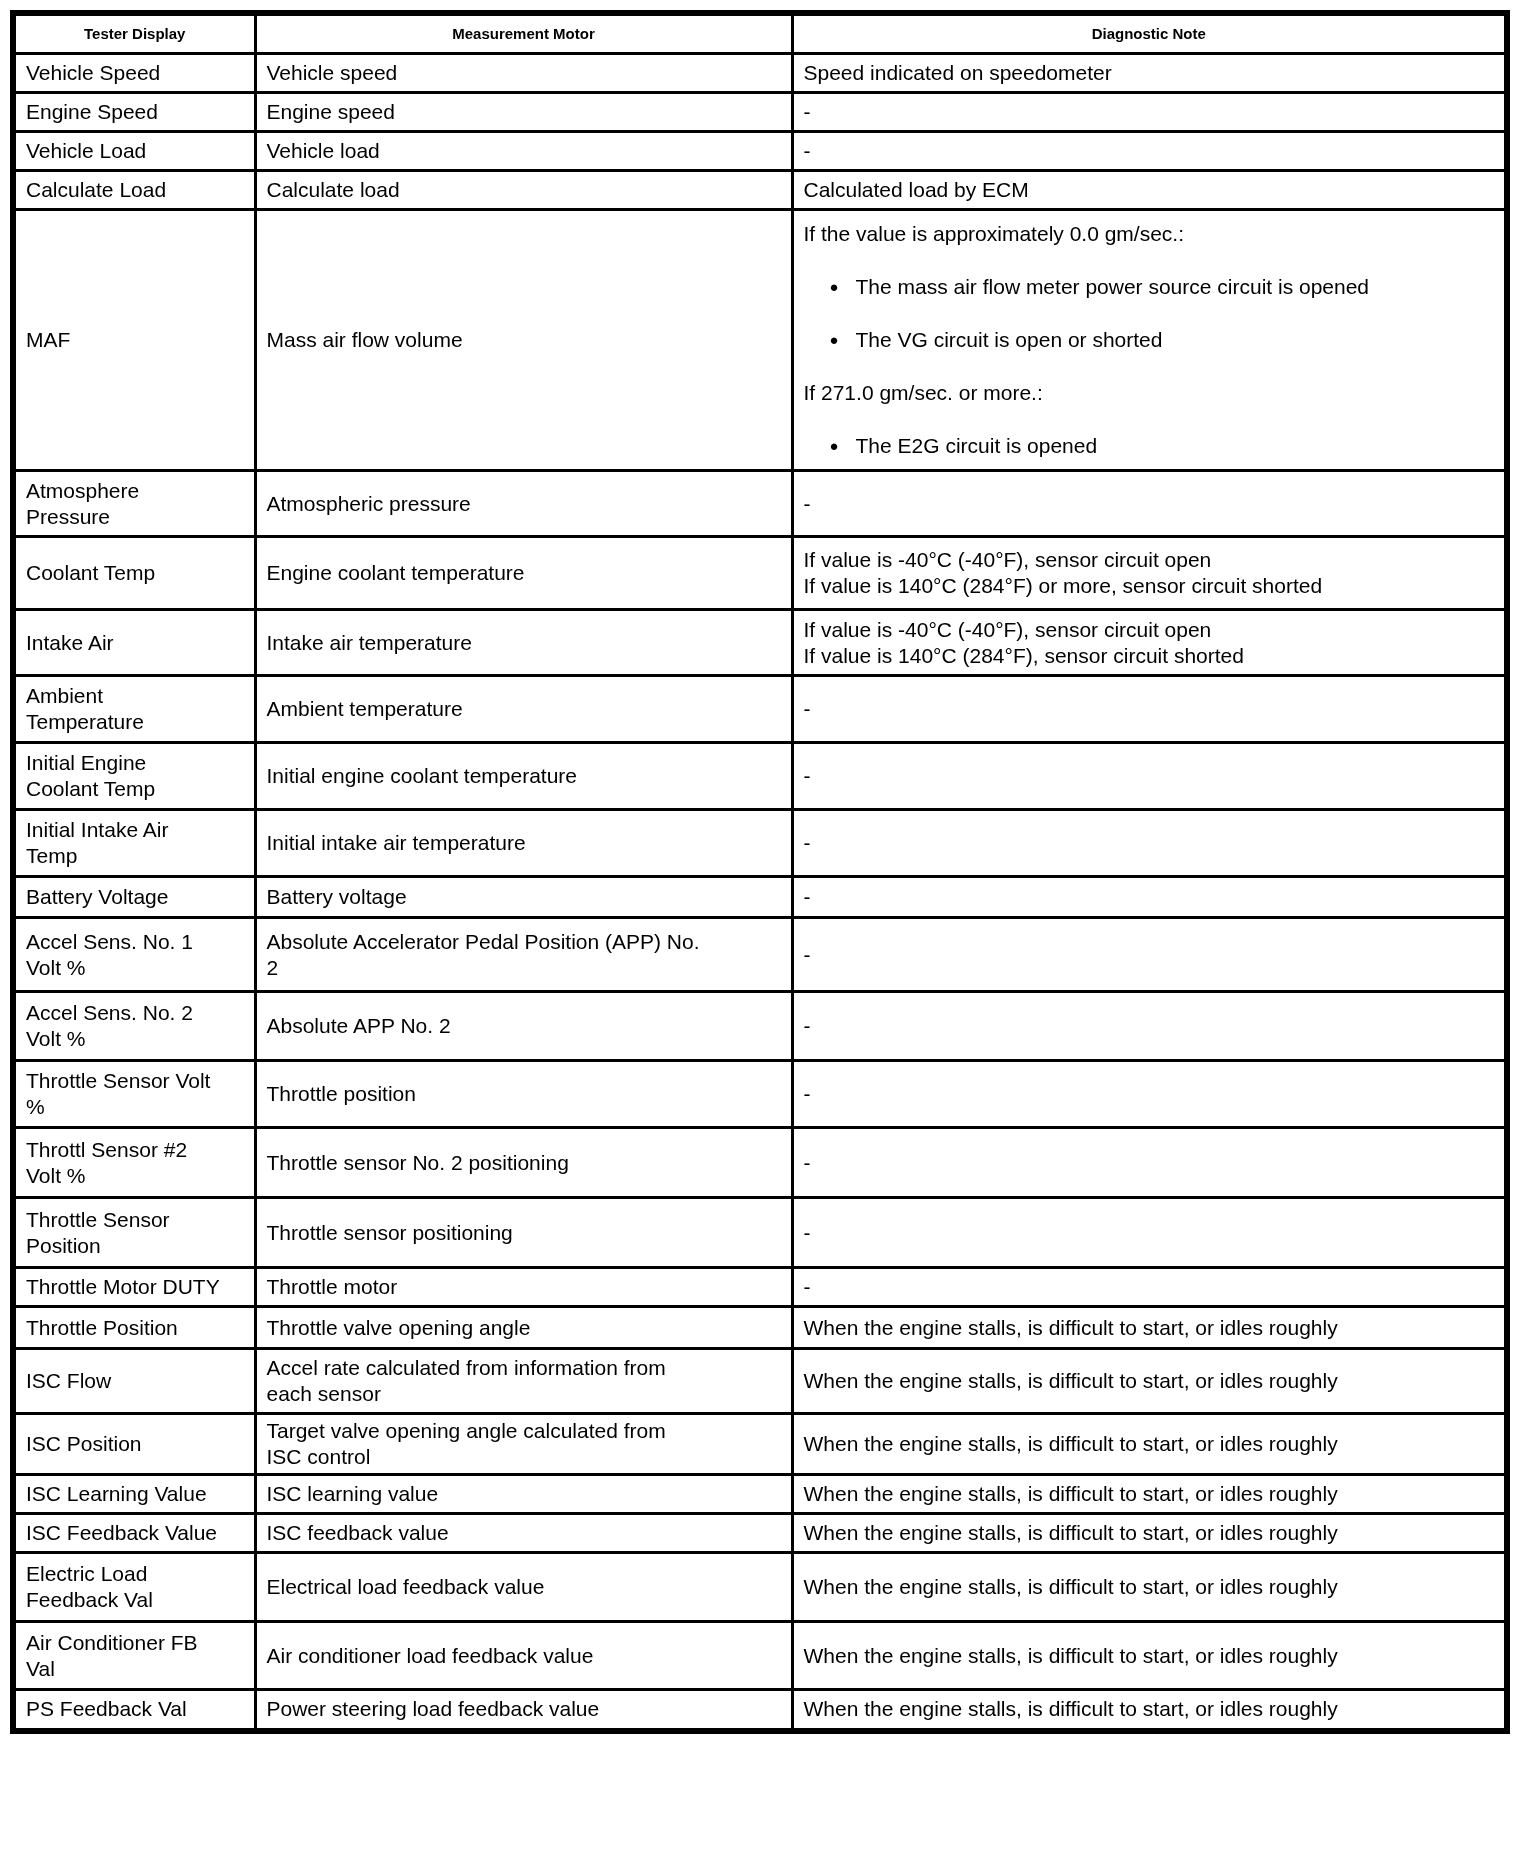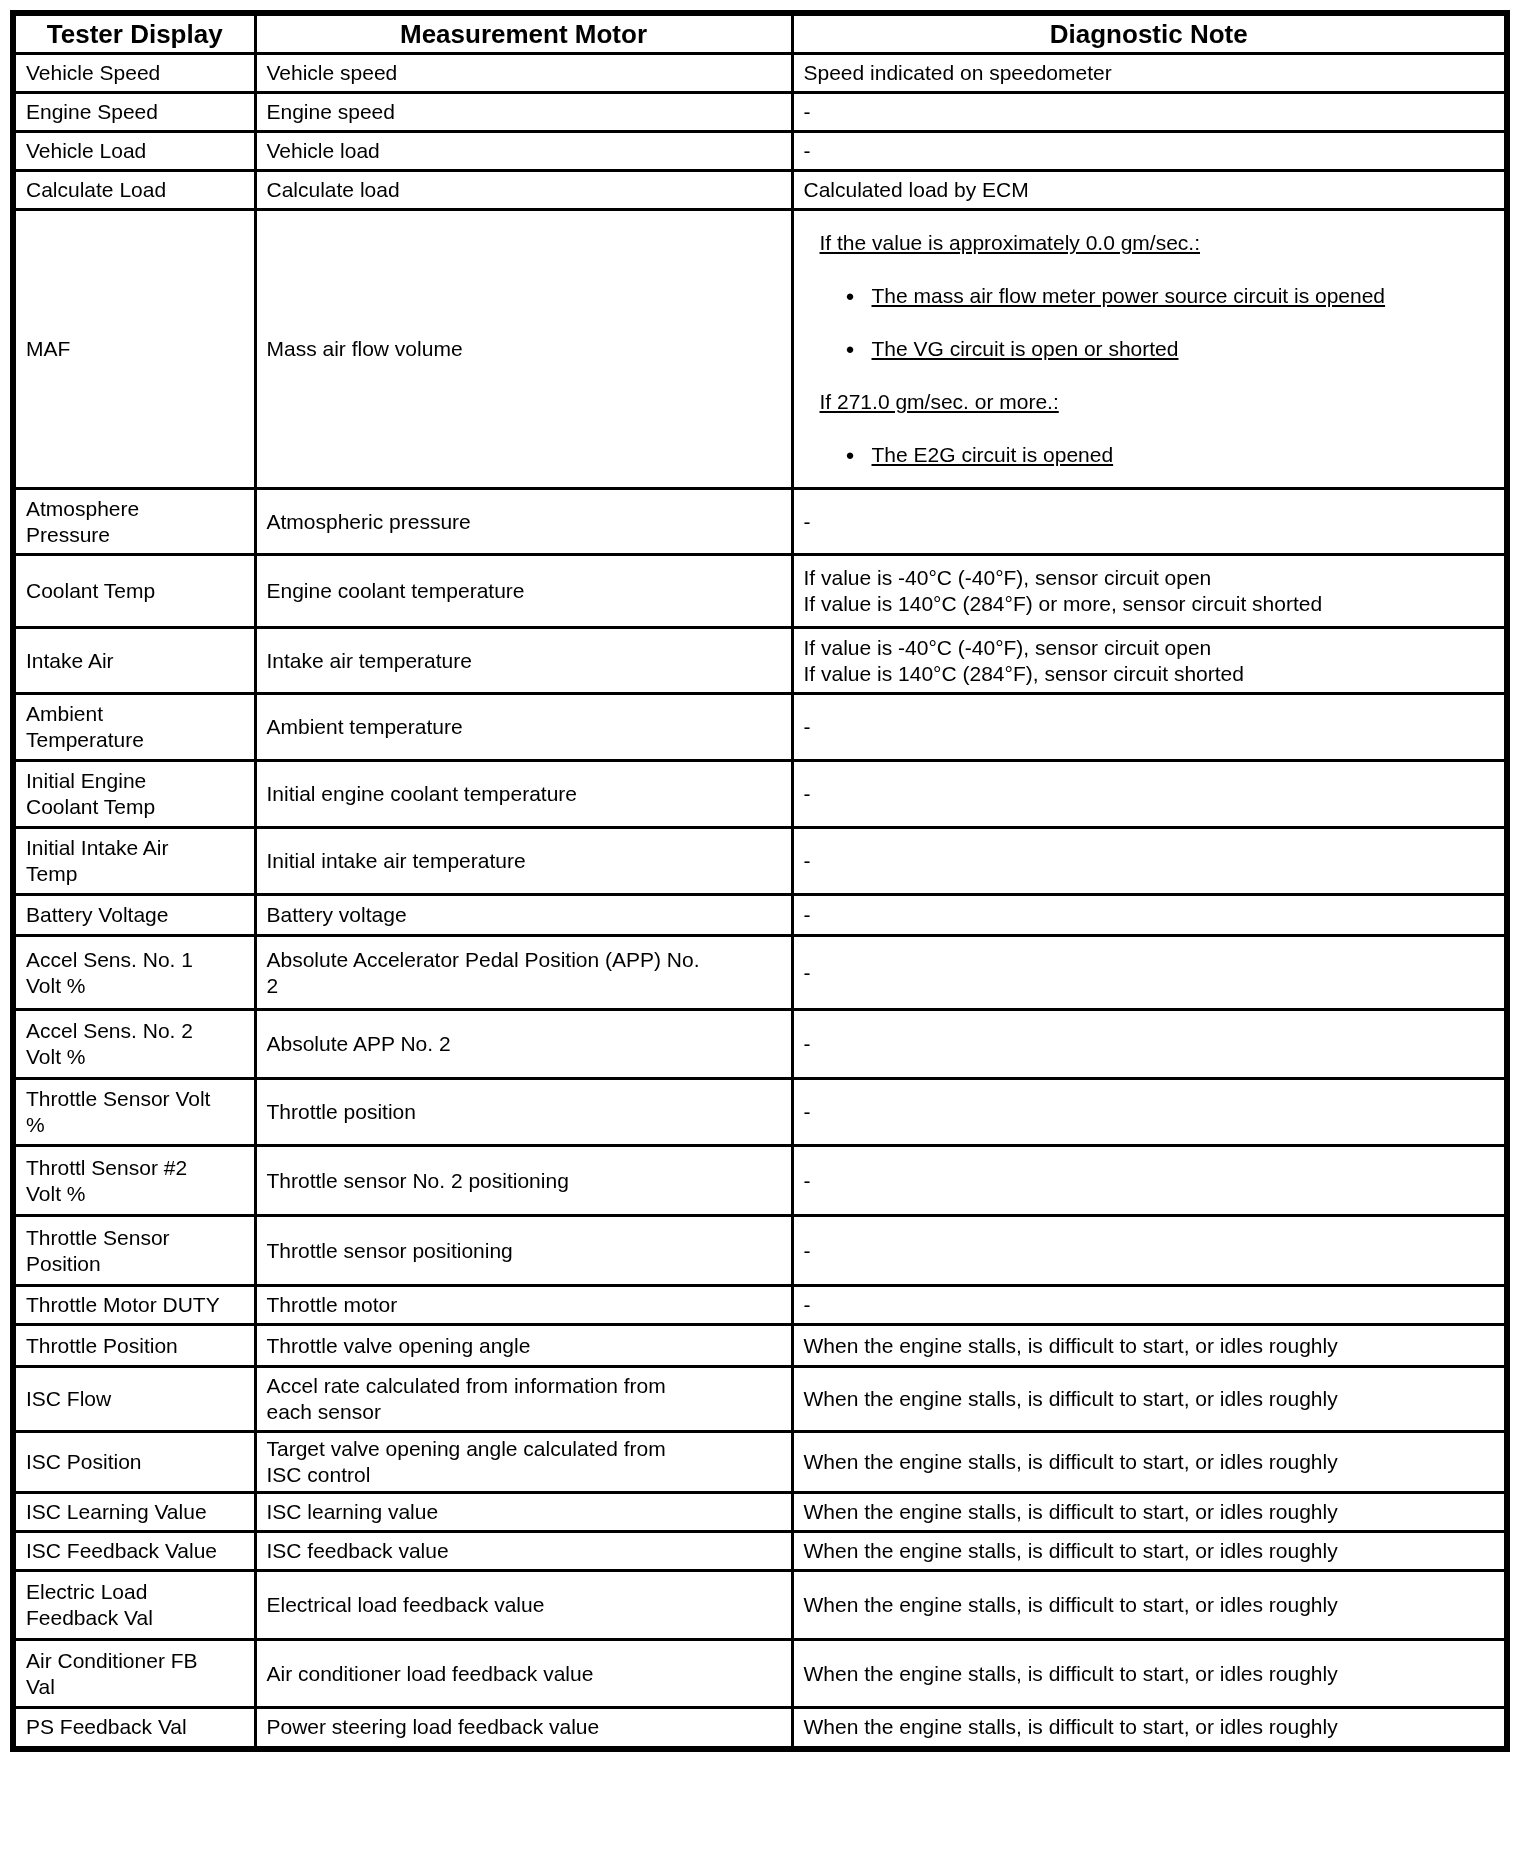--- a/index.html
+++ b/index.html
@@ -28,31 +28,30 @@
     vertical-align: middle;
     padding: 3px 10px;
     font-size: 21px;
     line-height: 26px;
     white-space: pre-line;
     overflow: hidden;
     text-align: left;
   }
   table.diag th {
     font-weight: bold;
-    font-size: 26px;
+    font-size: 15px;
     text-align: center;
     white-space: nowrap;
     padding: 5px 8px;
   }
   td.dash {
     text-align: center;
   }
   .note-block {
-    margin: 16px;
-    text-decoration: underline;
+    margin: 0;
   }
   .note-block + .note-block {
     margin-top: 27px;
   }
   .note-bullet {
     padding-left: 52px;
     position: relative;
   }
   .bullet-icon {
     position: absolute;

